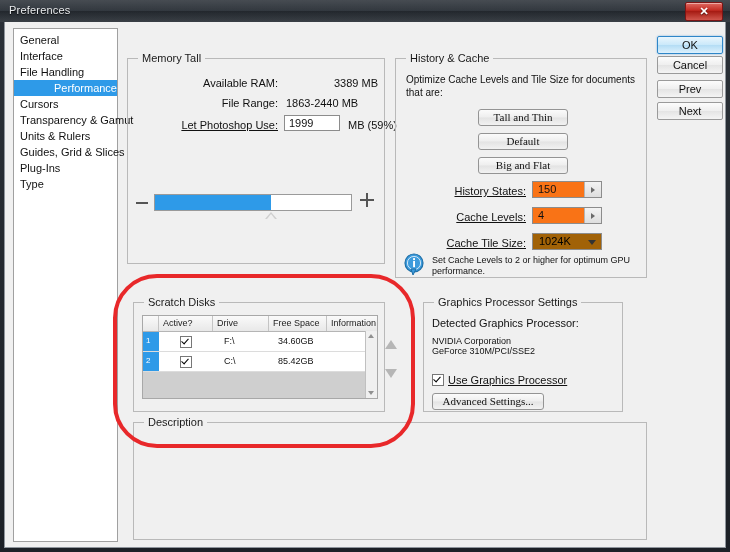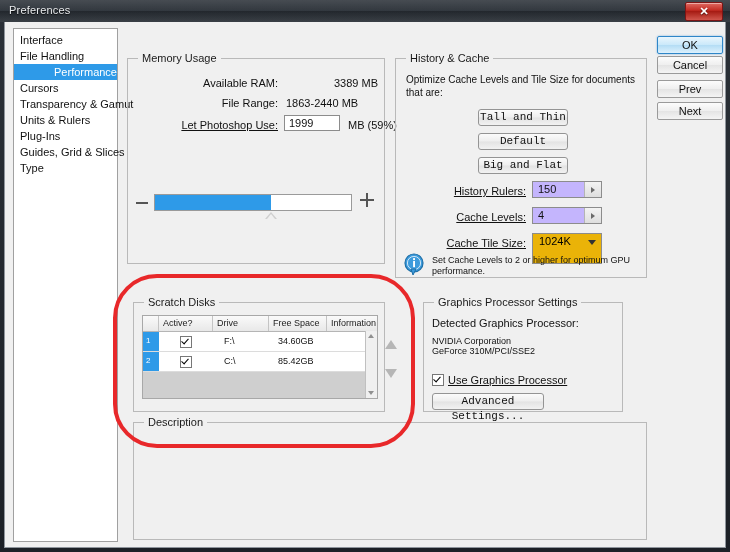--- a/index.html
+++ b/index.html
@@ -108,49 +108,49 @@
     border-bottom:5px solid #f0f0f0;
   }
 
   
   #g-history{left:390px;top:36px;width:252px;height:220px;}
   #hist-desc{position:absolute;left:10px;top:14px;width:230px;font-size:10px;line-height:13px;color:#111;}
 
   .pbtn{
     position:absolute;height:17px;border:1px solid #949494;border-radius:3px;box-sizing:border-box;
     background:linear-gradient(180deg,#fbfbfb 0%,#eeeeee 48%,#e3e3e3 52%,#f2f2f2 100%);
-    font-family:Liberation Mono, monospace;font-size:11px;color:#111;
+    font-family:Liberation Serif, serif;font-size:11px;color:#111;
     text-align:center;line-height:15px;cursor:pointer;
   }
   #btn-tall{left:82px;top:50px;width:90px;}
   #btn-default{left:82px;top:74px;width:90px;}
   #btn-bigflat{left:82px;top:98px;width:90px;}
 
   .spin-label{position:absolute;font-size:11px;color:#111;text-align:right;white-space:nowrap;}
   .spin{
     position:absolute;height:17px;border:1px solid #8c8c8c;box-sizing:border-box;
-    background:#c4b5fd;display:flex;align-items:center;
+    background:#f97316;display:flex;align-items:center;
   }
   .spin .sv{flex:1;padding-left:5px;font-size:11px;color:#111;line-height:15px;}
   .spin .sbtn{
     width:16px;height:15px;background:linear-gradient(180deg,#f3f3f3,#dedede);
     border-left:1px solid #b4b4b4;position:relative;cursor:pointer;
   }
   .spin .sbtn:after{
     content:"";position:absolute;left:6px;top:5px;
     border-top:3px solid transparent;border-bottom:3px solid transparent;border-left:4px solid #6a6a6a;
   }
   #lbl-hist{left:20px;top:126px;width:110px;}
   #sp-hist{left:136px;top:122px;width:70px;}
   #lbl-cache{left:20px;top:152px;width:110px;}
   #sp-cache{left:136px;top:148px;width:70px;}
   #lbl-tile{left:20px;top:178px;width:110px;}
   #sel-tile{
-    position:absolute;left:136px;top:174px;width:70px;height:31px;
-    border:1px solid #8c8c8c;box-sizing:border-box;background:#eab308;cursor:pointer;
+    position:absolute;left:136px;top:174px;width:70px;height:17px;
+    border:1px solid #8c8c8c;box-sizing:border-box;background:#a16207;cursor:pointer;
   }
   #sel-tile .tv{position:absolute;left:6px;top:0;line-height:15px;font-size:11px;}
   #sel-tile .arrow{
     position:absolute;right:5px;top:6px;
     border-left:4px solid transparent;border-right:4px solid transparent;border-top:5px solid #333;
   }
 
   #info-icon{position:absolute;left:8px;top:194px;width:22px;height:24px;}
   #info-note{position:absolute;left:36px;top:196px;width:205px;font-size:9px;line-height:11px;color:#111;}
 
@@ -239,33 +239,34 @@
     <div id="title-text">Preferences</div>
     <div id="close-btn">
       <div class="x">✕</div>
     </div>
   </div>
 
   <div id="dialog">
   <div id="inner">
 
     <div id="sidebar">
+          <div class="side-item">General</div>
           <div class="side-item">Interface</div>
           <div class="side-item">File Handling</div>
           <div class="side-item sel">Performance</div>
           <div class="side-item">Cursors</div>
           <div class="side-item">Transparency &amp; Gamut</div>
           <div class="side-item">Units &amp; Rulers</div>
+          <div class="side-item">Guides, Grid &amp; Slices</div>
           <div class="side-item">Plug-Ins</div>
-          <div class="side-item">Guides, Grid &amp; Slices</div>
           <div class="side-item">Type</div>
         </div>
 
     <div class="group" id="g-memory">
-      <div class="group-title">Memory Usage</div>
+      <div class="group-title">Memory Tall</div>
       <div class="lbl" id="ram-label">Available RAM:</div>
       <div class="val" id="ram-value">3389 MB</div>
       <div class="lbl" id="ideal-label">File Range:</div>
       <div class="val" id="ideal-value">1863-2440 MB</div>
       <div class="lbl u" id="use-label">Let Photoshop Use:</div>
       <input id="use-input" value="1999" style="">
       <div class="val" id="use-suffix">MB (59%)</div>
 
       <div id="slider-minus"></div>
       <div id="slider-track">
@@ -276,21 +277,21 @@
     </div>
 
     <div class="group" id="g-history">
       <div class="group-title">History &amp; Cache</div>
       <div id="hist-desc">Optimize Cache Levels and Tile Size for documents that are:</div>
 
       <div class="pbtn" id="btn-tall">Tall and Thin</div>
       <div class="pbtn" id="btn-default">Default</div>
       <div class="pbtn" id="btn-bigflat">Big and Flat</div>
 
-      <div class="spin-label u" id="lbl-hist">History Rulers:</div>
+      <div class="spin-label u" id="lbl-hist">History States:</div>
       <div class="spin" id="sp-hist">
         <div class="sv">150</div>
         <div class="sbtn"></div>
       </div>
 
       <div class="spin-label u" id="lbl-cache">Cache Levels:</div>
       <div class="spin" id="sp-cache">
         <div class="sv">4</div>
         <div class="sbtn"></div>
       </div>

